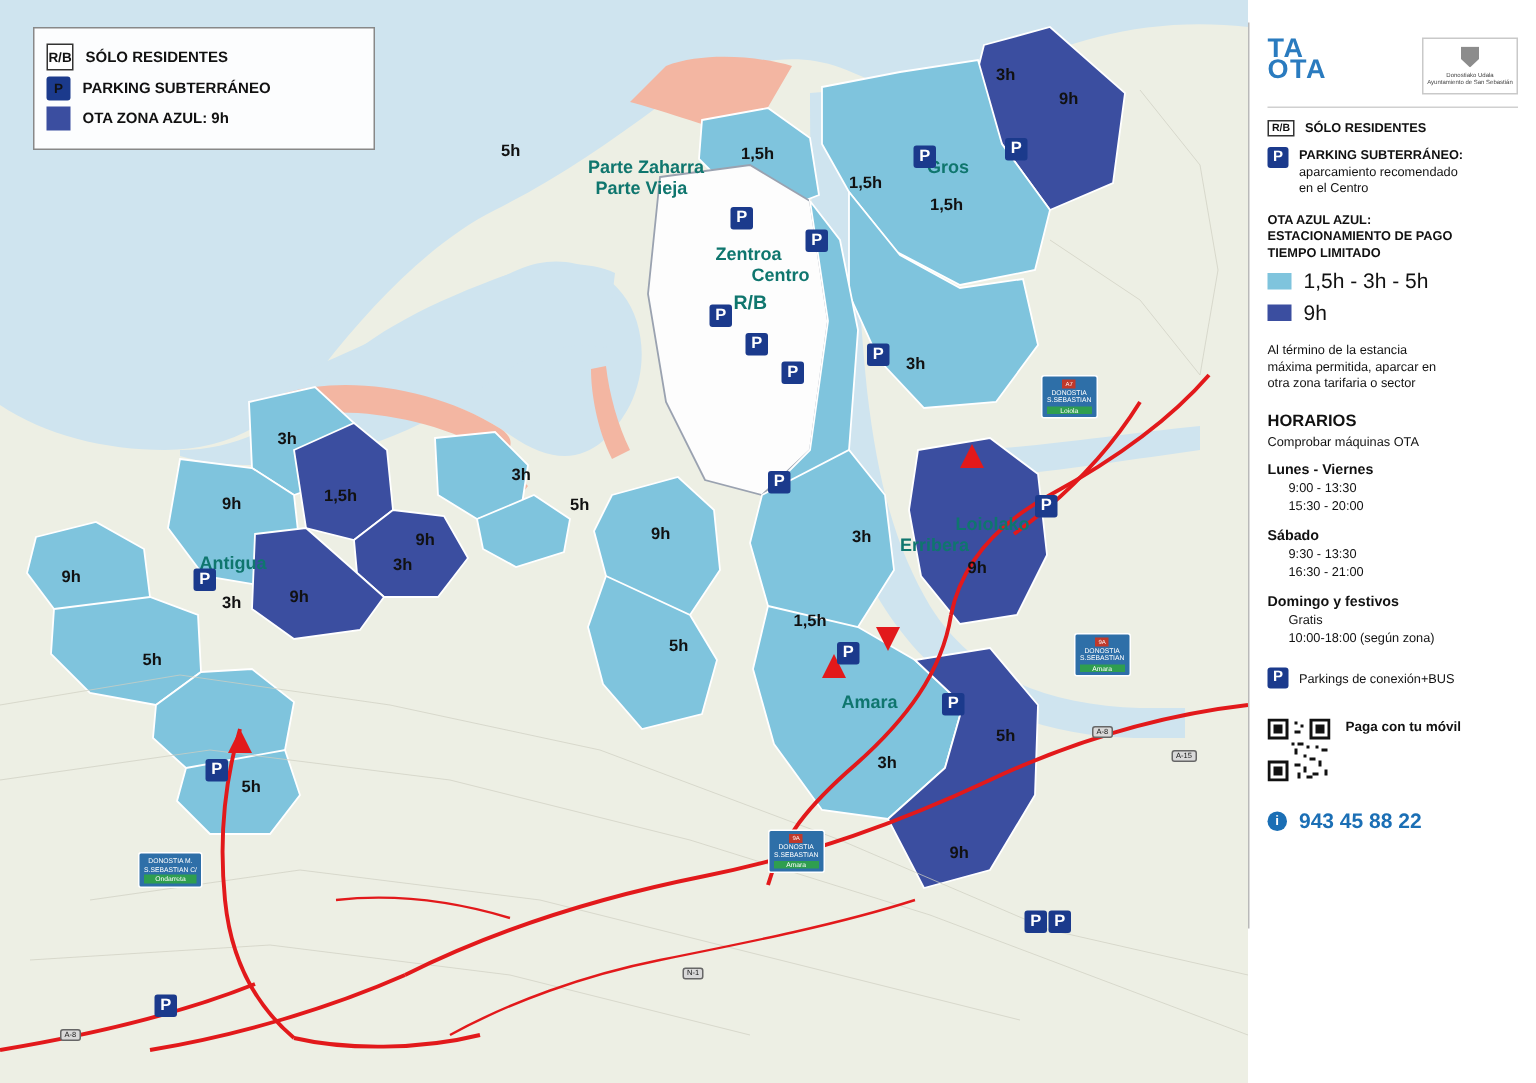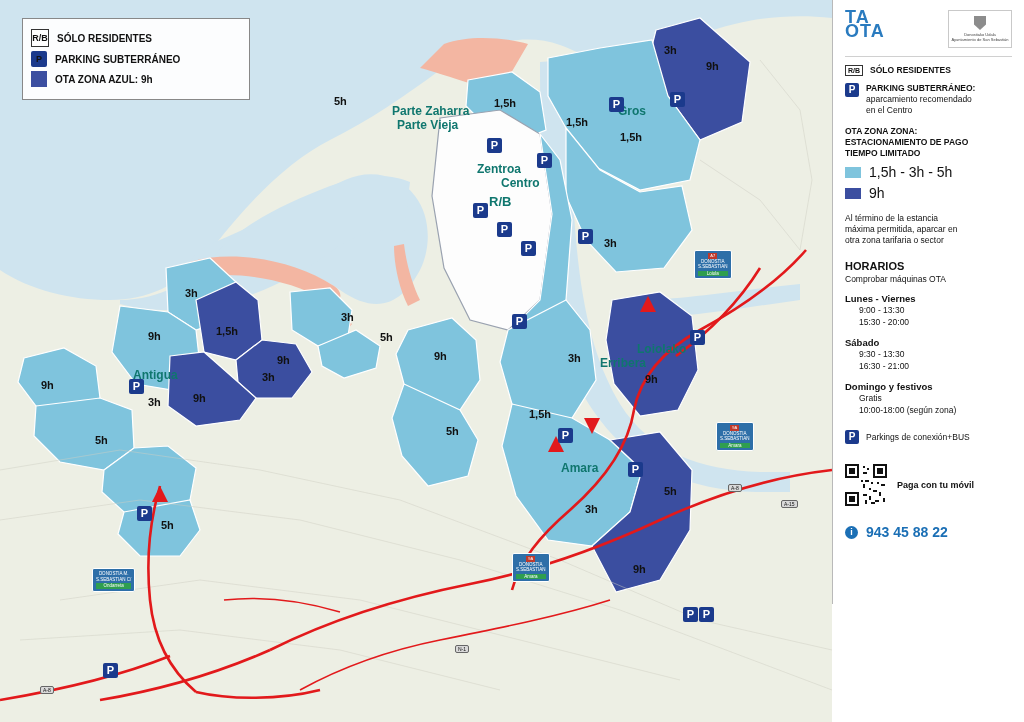--- a/index.html
+++ b/index.html
@@ -57,21 +57,21 @@
     font-size:9px;font-weight:bold;color:#111;
   }
   #legendbox .row .txt{font-size:10px;color:#111;font-weight:bold;}
   .sw.rb{border:1px solid #333;background:#fff;font-size:8px;}
   .sw.parking{background:#1b3a8c;color:#fff;font-size:11px;border-radius:2px;}
   .sw.blue-light{background:#7fc4dd;}
   .sw.blue-dark{background:#3b4ea0;}
 
   
   #panel{
-    position:absolute;left:832px;top:0;width:192px;height:604px;
+    position:absolute;left:832px;top:15px;width:192px;height:604px;
     background:#ffffff;
     border-left:1px solid #b9b9b9;
     box-sizing:border-box;
     padding:10px 12px;
     font-size:9px;
     color:#111;
   }
   #panel .logos{display:flex;align-items:flex-start;justify-content:space-between;margin-bottom:4px;}
   .tao-logo{color:#2a7bbf;font-weight:bold;line-height:14px;}
   .tao-logo .t1{font-size:18px;letter-spacing:1px;}
@@ -119,21 +119,21 @@
   .note{font-size:8.5px;line-height:11px;margin-top:12px;}
 
   .h-title{font-size:11px;font-weight:bold;margin-top:14px;}
   .h-sub{font-size:8.5px;margin-top:2px;}
   .h-day{font-size:9.5px;font-weight:bold;margin-top:9px;}
   .h-time{font-size:8.5px;margin-left:14px;line-height:12px;}
 
   .busrow{display:flex;align-items:center;gap:7px;margin-top:14px;}
   .busrow .t{font-size:8.5px;font-weight:normal;}
 
-  .qrrow{display:flex;align-items:center;gap:10px;margin-top:20px;}
+  .qrrow{display:flex;align-items:flex-start;gap:10px;margin-top:20px;}
   .qr{width:42px;height:42px;flex:none;}
   .qrrow .t{font-size:9px;font-weight:bold;}
 
   .phonerow{display:flex;align-items:center;gap:8px;margin-top:18px;}
   .icircle{
     width:13px;height:13px;border-radius:50%;background:#1b6fb5;color:#fff;
     font-size:9px;font-weight:bold;line-height:13px;text-align:center;
   }
   .phone{font-size:14px;font-weight:bold;color:#1b6fb5;}
 
@@ -351,21 +351,21 @@
     <div class="p-row">
       <div class="badge badge-p">P</div>
       <div class="lbl">
         <div class="bold">PARKING SUBTERRÁNEO:</div>
         <div>aparcamiento recomendado</div>
         <div>en el Centro</div>
       </div>
     </div>
 
     <div class="ota-title">
-      <div>OTA ZONA ZONA:</div>
+      <div>OTA AZUL AZUL:</div>
       <div>ESTACIONAMIENTO DE PAGO</div>
       <div>TIEMPO LIMITADO</div>
     </div>
 
     <div class="sw-row">
       <div class="sw-box l"></div>
       <div class="t">1,5h - 3h - 5h</div>
     </div>
     <div class="sw-row">
       <div class="sw-box d"></div>

